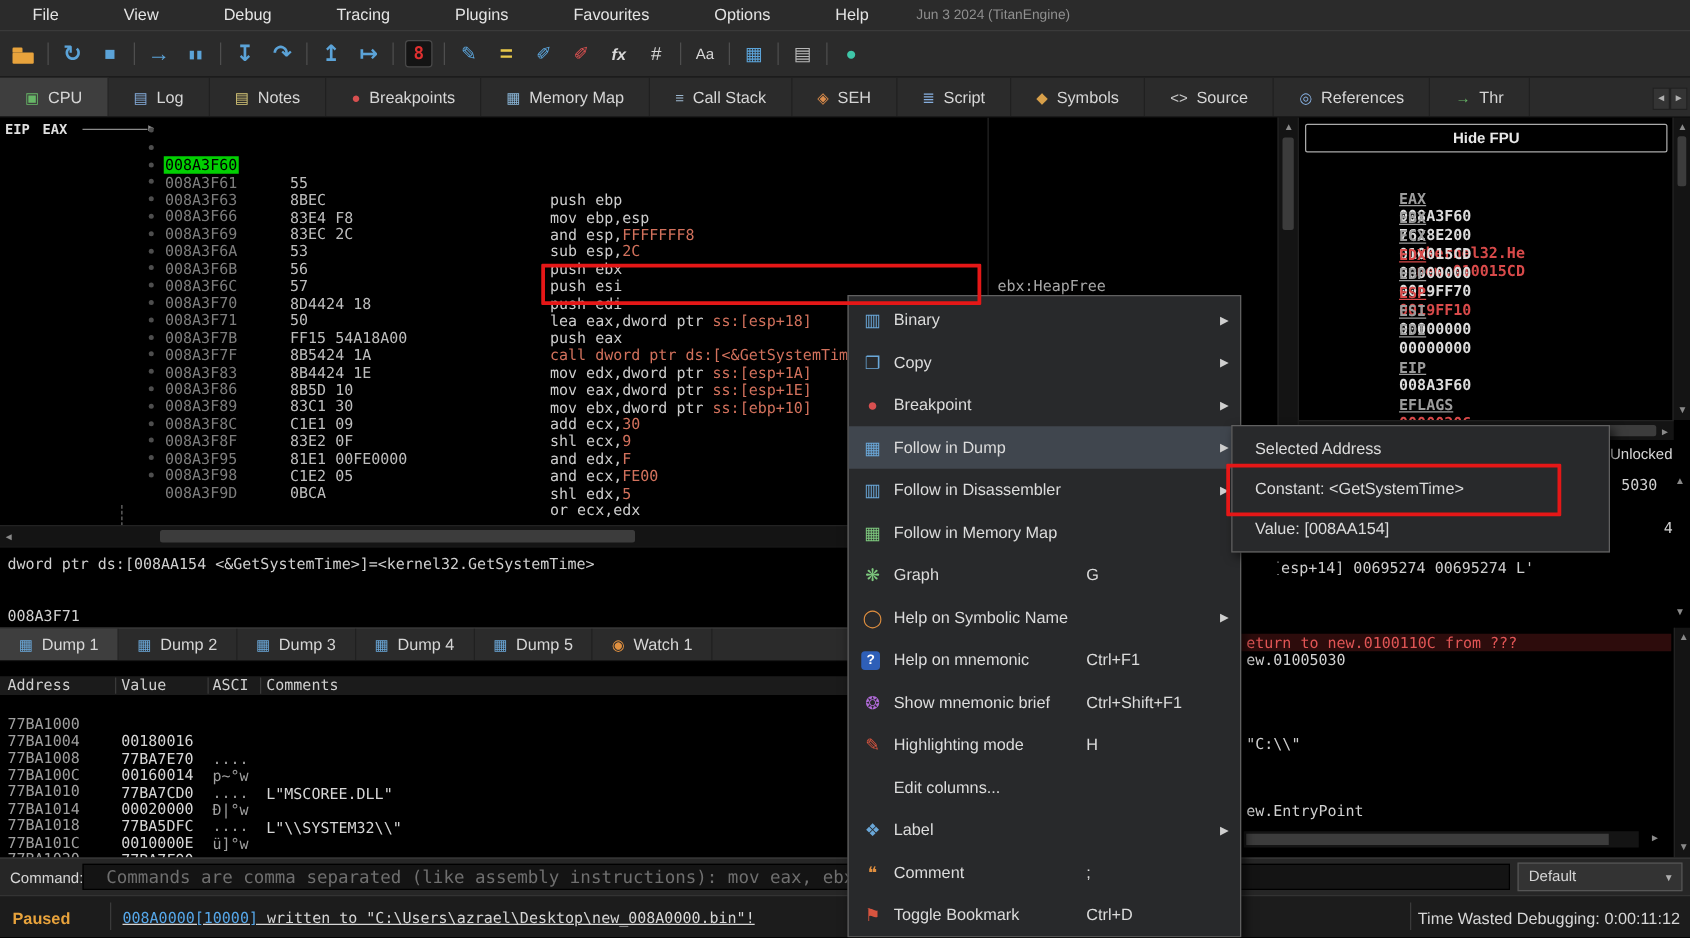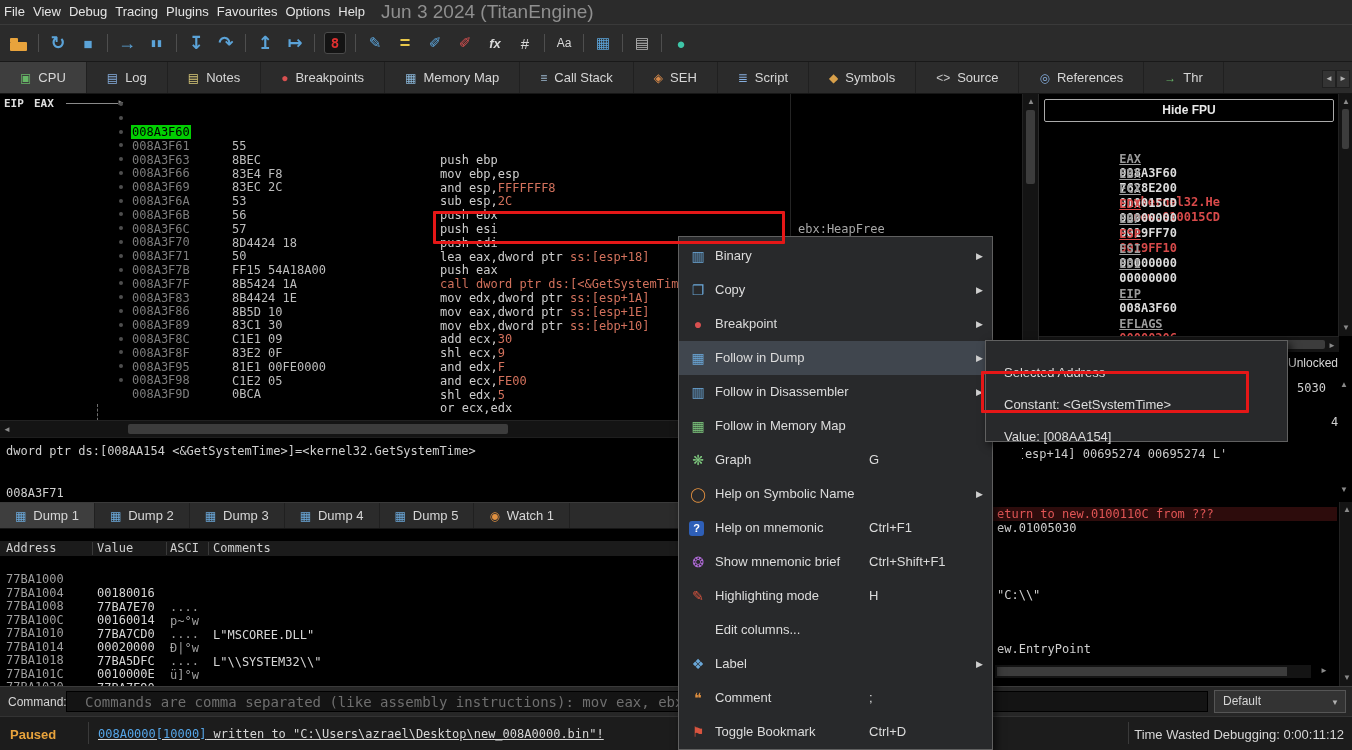--- a/index.html
+++ b/index.html
@@ -3,22 +3,22 @@
 <meta charset="utf-8">
 <style>
   html,body{margin:0;padding:0;background:#000;}
   #app{position:relative;width:1352px;height:750px;background:#000;overflow:hidden;
        font-family:"Liberation Sans","DejaVu Sans",sans-serif;-webkit-font-smoothing:antialiased;}
   i{font-style:normal}
 
   
   .menubar{position:absolute;left:0;top:0;width:1352px;height:24px;background:#2b2b2b;display:flex;align-items:center;}
   .menuitems{display:flex;}
-  .menu-item{padding:0 4px;font-size:13px;color:#e4e4e4;line-height:24px;cursor:default;}
-  .wintitle{margin-left:12px;color:#8f8f8f;font-size:19px;white-space:nowrap;}
+  .menu-item{padding:0 26px;font-size:13px;color:#e4e4e4;line-height:24px;cursor:default;}
+  .wintitle{margin-left:12px;color:#8f8f8f;font-size:11px;white-space:nowrap;}
 
   
   .toolbar{position:absolute;left:0;top:24px;width:1352px;height:38px;background:#2b2b2b;
            border-top:1px solid #3a3a3a;border-bottom:1px solid #191919;display:flex;align-items:center;
            padding-left:4px;box-sizing:border-box;}
   .ticon{display:inline-flex;align-items:center;justify-content:center;width:30px;height:28px;
          font-size:15px;color:#c8c8c8;position:relative;cursor:default;}
   .ticon.big{font-size:18px;font-weight:bold;}
   .ticon.bold{font-weight:bold;}
   .ticon.tiny{font-size:9px;letter-spacing:1px;}
@@ -163,21 +163,21 @@
            box-sizing:border-box;z-index:50;padding-top:2px;font-size:13px;color:#dcdcdc;box-shadow:3px 3px 8px rgba(0,0,0,.65);}
   .mi{position:relative;height:34px;line-height:34px;padding-left:36px;white-space:nowrap;cursor:default;}
   .mi.sel{background:#40464e;}
   .mico{position:absolute;left:9px;top:0;width:20px;height:34px;line-height:34px;text-align:center;font-size:14px;}
   .mico.boxblue{top:10px;left:10px;width:15px;height:15px;line-height:15px;background:#2e5fb8;color:#fff;border-radius:3px;font-weight:bold;font-size:11px;}
   .msc{position:absolute;left:190px;color:#dcdcdc;}
   .marr{position:absolute;right:9px;top:0;font-size:9px;color:#cfcfcf;}
 
   
   .submenu{position:absolute;left:985px;top:340px;width:303px;height:102px;background:#28292b;border:1px solid #606060;
-           box-sizing:border-box;z-index:60;padding-top:16px;font-size:13px;color:#dcdcdc;box-shadow:3px 3px 8px rgba(0,0,0,.65);}
+           box-sizing:border-box;z-index:60;padding-top:2px;font-size:13px;color:#dcdcdc;box-shadow:3px 3px 8px rgba(0,0,0,.65);}
   .smi{height:32px;line-height:32px;padding-left:18px;white-space:nowrap;cursor:default;}
 
   
   .anno{position:absolute;border:3px solid #e51717;z-index:100;border-radius:1px;pointer-events:none;}
   .anno1{left:433px;top:211px;width:346px;height:27px;}
   .anno2{left:981px;top:371px;width:262px;height:36px;}
 </style>
 </head>
 <body>
 

